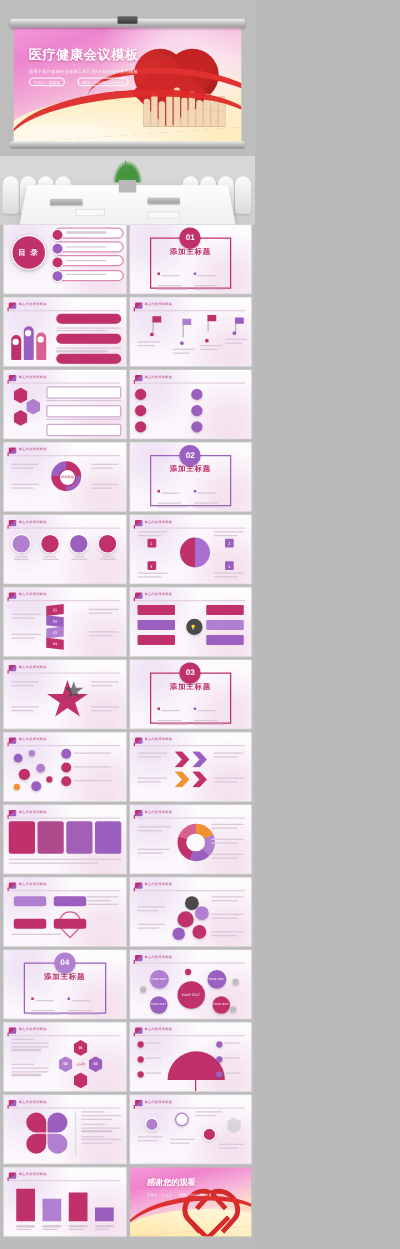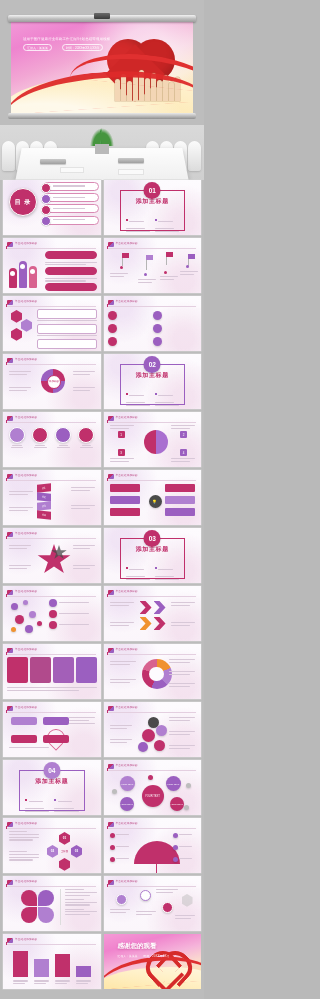--- a/index.html
+++ b/index.html
@@ -304,20 +304,21 @@
           <i style="left:44px;height:21px"></i>
         <i style="left:50px;height:26px"></i>
           <i style="left:56px;height:19px"></i>
         <i style="left:62px;height:24px"></i>
       </div>
 
       <div class="hero-ribbon"></div>
       <div class="hero-ribbon2"></div>
 
       <div class="hero-txt">
+        <div class="hero-title">医疗健康会议模板</div>
         <div class="hero-sub">适用于医疗健康行业年终工作汇报/计划总结等通用模板</div>
         <div class="hero-meta">
           <span>汇报人：某某某</span>
           <span>时间：20XX年XX月XX日</span>
         </div>
       </div>
     </div>
   </div>
 
   <div class="photo">

